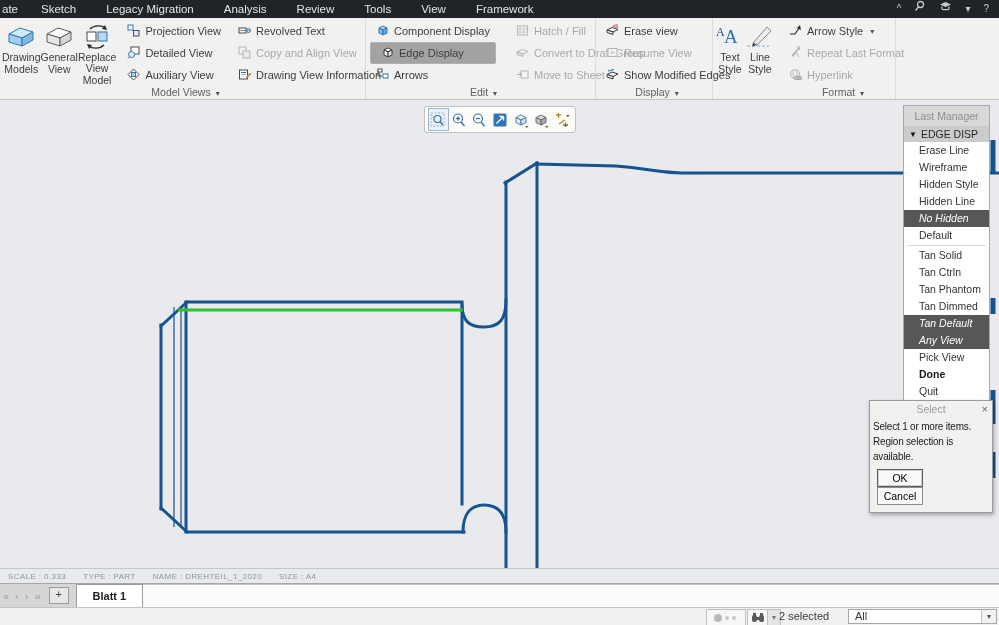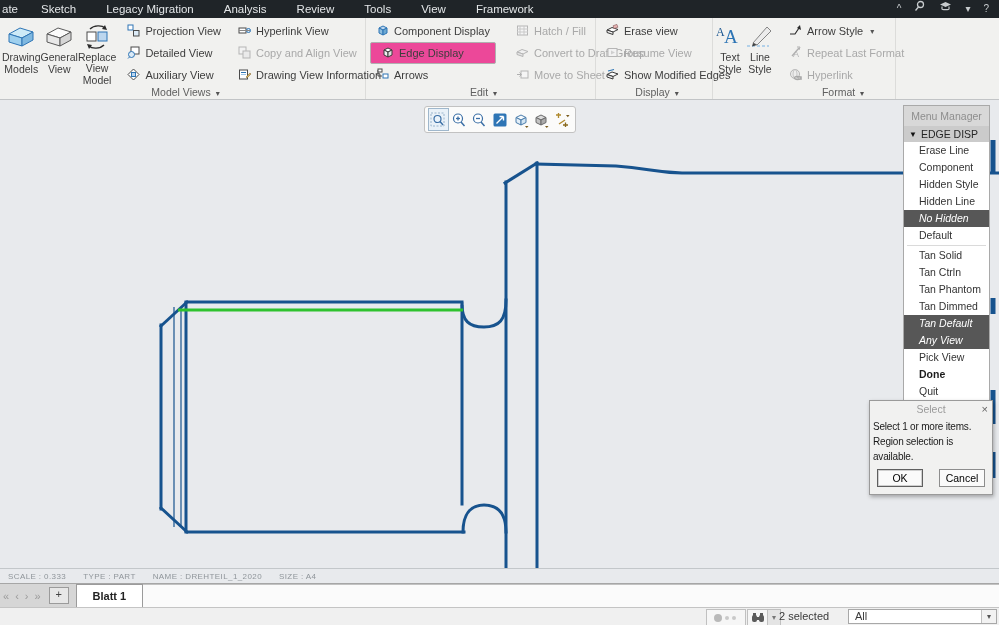--- a/index.html
+++ b/index.html
@@ -20,21 +20,21 @@
   .group{position:relative;height:81px;border-right:1px solid #dcdcda;box-sizing:border-box;
          padding:2px 0 13px 2px;display:flex;}
   .glabel{position:absolute;bottom:0;left:6px;right:0;height:13px;text-align:center;
           font-size:10.5px;color:#606060;line-height:13px;}
   .bigbtn{width:44px;display:flex;flex-direction:column;align-items:center;text-align:center;
           font-size:10.5px;line-height:11.5px;color:#3d3d3d;padding-top:2px;}
   .bigbtn .bicon{height:30px;display:flex;align-items:center;}
   .smallcol{display:flex;flex-direction:column;margin-left:5px;}
   .sitem{display:flex;align-items:center;height:22px;gap:5px;font-size:11px;color:#3d3d3d;
          padding:0 5px;white-space:nowrap;border:1px solid transparent;border-radius:2px;}
-  .sitem.selbtn{background:#ec4899;border-color:#b0b0b0;padding-left:10px;}
+  .sitem.selbtn{background:#a3a3a3;border-color:#b0b0b0;padding-left:10px;}
   .sitem.disabled{color:#a9a9a9;}
   .caret{font-size:8px;color:#555;margin-left:2px;}
 
   
   .canvas{position:absolute;top:100px;left:0;width:999px;height:468px;background:#e8eaed;overflow:hidden;}
   .viewbar{position:absolute;left:424px;top:6px;width:152px;height:27px;background:#fbfbfa;
            border:1px solid #c2c2c2;border-radius:3px;display:flex;align-items:center;
            justify-content:space-around;padding:0 3px;box-sizing:border-box;}
   .vbtn{width:19px;height:21px;display:flex;align-items:center;justify-content:center;border:1px solid transparent;}
   .vbtn.pressed{border-color:#9fb7cc;background:#e9f1f8;}
@@ -50,21 +50,21 @@
   .mm-item.bold{font-weight:bold;color:#1c1c1c;}
   .mm-sep{border-top:1px solid #dadada;margin:1px 3px;}
   .mm-grip{position:absolute;right:1px;bottom:-9px;width:10px;height:8px;background:#6d6d6d;}
 
   
   .seldlg{position:absolute;left:869px;top:400px;width:124px;background:#f1f1f0;
           border:1px solid #9a9a9a;box-shadow:1px 2px 4px rgba(0,0,0,.3);font-size:10px;box-sizing:border-box;}
   .sd-title{height:17px;line-height:17px;text-align:center;color:#9a9a9a;font-size:10.5px;position:relative;}
   .sd-close{position:absolute;right:4px;top:0;color:#666;font-size:11px;cursor:default;}
   .sd-body{padding:1px 3px;color:#1a1a1a;line-height:15px;letter-spacing:-0.2px;}
-  .sd-btns{display:flex;justify-content:space-between;padding:4px 7px 7px;}
+  .sd-btns{display:flex;justify-content:space-between;padding:4px 7px 7px;flex-direction:column;}
   .sd-btn{width:46px;height:18px;font-size:10.5px;font-family:"Liberation Sans",sans-serif;
           background:#fafafa;border:1px solid #8d8d8d;line-height:16px;text-align:center;box-sizing:border-box;}
   .sd-btn.default{border:1px solid #5f5f5f;box-shadow:inset 0 0 0 1px #cfcfcf;}
 
   
   .inforow{position:absolute;top:568px;left:0;width:999px;height:15px;background:#e8eaed;
            border-top:1px solid #c3c7ca;display:flex;gap:17px;align-items:center;padding-left:8px;
            font-size:8px;color:#8f959a;letter-spacing:0.4px;box-sizing:border-box;}
   .tabrow{position:absolute;top:583px;left:0;width:999px;height:24px;background:#d6d6d6;
           border-top:1px solid #a6a6a6;display:flex;align-items:center;font-size:11px;box-sizing:border-box;}
@@ -178,21 +178,21 @@
           <span>Auxiliary View</span>
         </div>
       </div>
       <div class="smallcol">
         <div class="sitem">
           <span><svg width="13" height="13" viewBox="0 0 13 13">
                 <rect x="1" y="4" width="7" height="5" fill="#fff" stroke="#4a4a4a"></rect>
                 <circle cx="10.5" cy="6.5" r="2" fill="#dcebf7" stroke="#2e75b5"></circle>
                 <line x1="1" y1="6.5" x2="12" y2="6.5" stroke="#888"></line>
               </svg></span>
-          <span>Hyperlink View</span>
+          <span>Revolved Text</span>
         </div>
         <div class="sitem disabled">
           <span><svg width="13" height="13" viewBox="0 0 13 13">
                 <rect x="1" y="1" width="7" height="7" fill="#f2f2f2" stroke="#b5b5b5"></rect>
                 <rect x="5" y="5" width="7" height="7" fill="#eaeaea" stroke="#b5b5b5"></rect>
               </svg></span>
           <span>Copy and Align View</span>
         </div>
         <div class="sitem">
           <span><svg width="13" height="13" viewBox="0 0 13 13">
@@ -421,27 +421,27 @@
             <path d="M3,3 L8,3 M5.5,1 L5.5,6" stroke="#b08a2e" stroke-width="1.3"></path>
             <path d="M6,12 L12,8" stroke="#b08a2e" stroke-width="1.3"></path>
             <path d="M10,13 L15,13 M12.5,10.5 L12.5,15" stroke="#8a6a1e" stroke-width="1.3"></path>
             <polygon points="13,3 16.5,3 14.8,5.2" fill="#7a5c1e"></polygon>
           </svg>
         </span>
     </div>
   </div>
 
   <div class="menumgr">
-    <div class="mm-title">Menu Manager</div>
+    <div class="mm-title">Last Manager</div>
     <div class="mm-head">
       <span class="mm-tri">▼</span>
       <span>EDGE DISP</span>
     </div>
     <div class="mm-item">Erase Line</div>
-    <div class="mm-item">Component</div>
+    <div class="mm-item">Wireframe</div>
     <div class="mm-item">Hidden Style</div>
     <div class="mm-item">Hidden Line</div>
     <div class="mm-item sel">No Hidden</div>
     <div class="mm-item">Default</div>
     <div class="mm-sep"></div>
     <div class="mm-item">Tan Solid</div>
     <div class="mm-item">Tan Ctrln</div>
     <div class="mm-item">Tan Phantom</div>
     <div class="mm-item">Tan Dimmed</div>
     <div class="mm-item sel">Tan Default</div>

